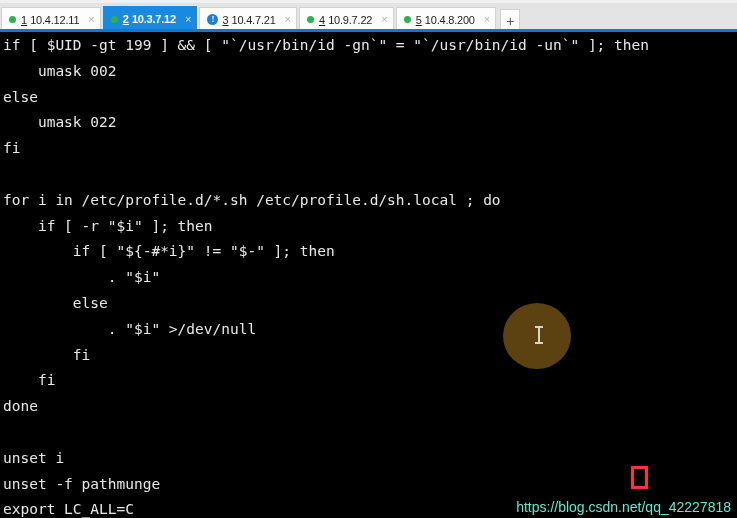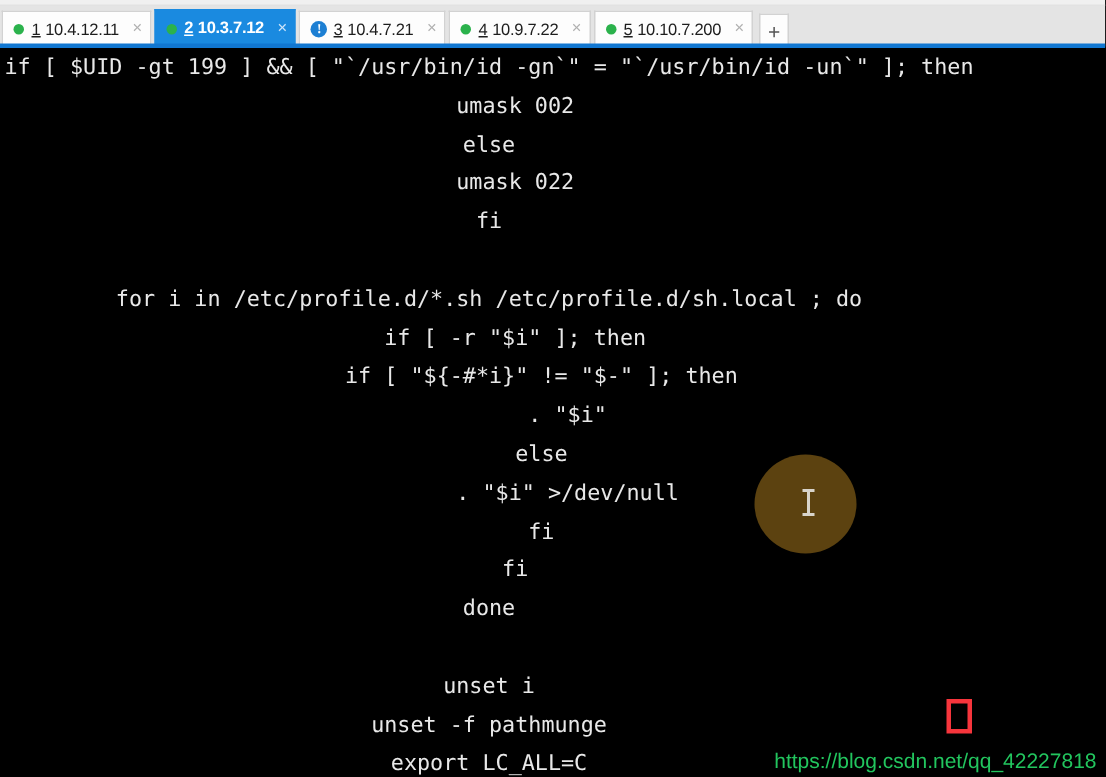--- a/index.html
+++ b/index.html
@@ -149,21 +149,21 @@
     position: absolute;
     left: 3px;
     top: 1px;
     font-family: "DejaVu Sans Mono", "Liberation Mono", monospace;
     font-size: 14.5px;
     line-height: 25.8px;
     color: #e8e8e8;
     white-space: pre;
     letter-spacing: 0px;
   }
-  .term-lines div { height: 25.8px; text-align: center; }
+  .term-lines div { height: 25.8px; }
 
   
   .click-halo {
     position: absolute;
     left: 503px;
     top: 271px;
     width: 68px;
     height: 66px;
     border-radius: 50%;
     background: #5c4210;
@@ -205,21 +205,21 @@
     pointer-events: none;
   }
 
   
   .watermark {
     position: absolute;
     right: 6px;
     bottom: 3px;
     font-family: "Liberation Sans", sans-serif;
     font-size: 14px;
-    color: #22c55e;
+    color: #5eead4;
     white-space: nowrap;
     user-select: none;
   }
 </style>
 </head>
 <body>
 
 <div class="app">
 
   <div class="toolbar-sliver"></div>
@@ -245,21 +245,21 @@
       </div>
       <div class="tab">
         <span class="tab-dot"></span>
         <span class="tab-index">4</span>
         <span class="tab-label">10.9.7.22</span>
         <span class="tab-close">×</span>
       </div>
       <div class="tab">
         <span class="tab-dot"></span>
         <span class="tab-index">5</span>
-        <span class="tab-label">10.10.7.200</span>
+        <span class="tab-label">10.4.8.200</span>
         <span class="tab-close">×</span>
       </div>
       <div class="newtab">+</div>
     </div>
   <div class="tabbar-underline"></div>
 
   <div class="terminal">
     <div class="term-lines" id="term-lines"><div>if [ $UID -gt 199 ] &amp;&amp; [ "`/usr/bin/id -gn`" = "`/usr/bin/id -un`" ]; then</div><div>    umask 002</div><div>else</div><div>    umask 022</div><div>fi</div><div></div><div>for i in /etc/profile.d/*.sh /etc/profile.d/sh.local ; do</div><div>    if [ -r "$i" ]; then</div><div>        if [ "${-#*i}" != "$-" ]; then</div><div>            . "$i"</div><div>        else</div><div>            . "$i" &gt;/dev/null</div><div>        fi</div><div>    fi</div><div>done</div><div></div><div>unset i</div><div>unset -f pathmunge</div><div>export LC_ALL=C</div></div>
 
     <div class="click-halo"></div>

